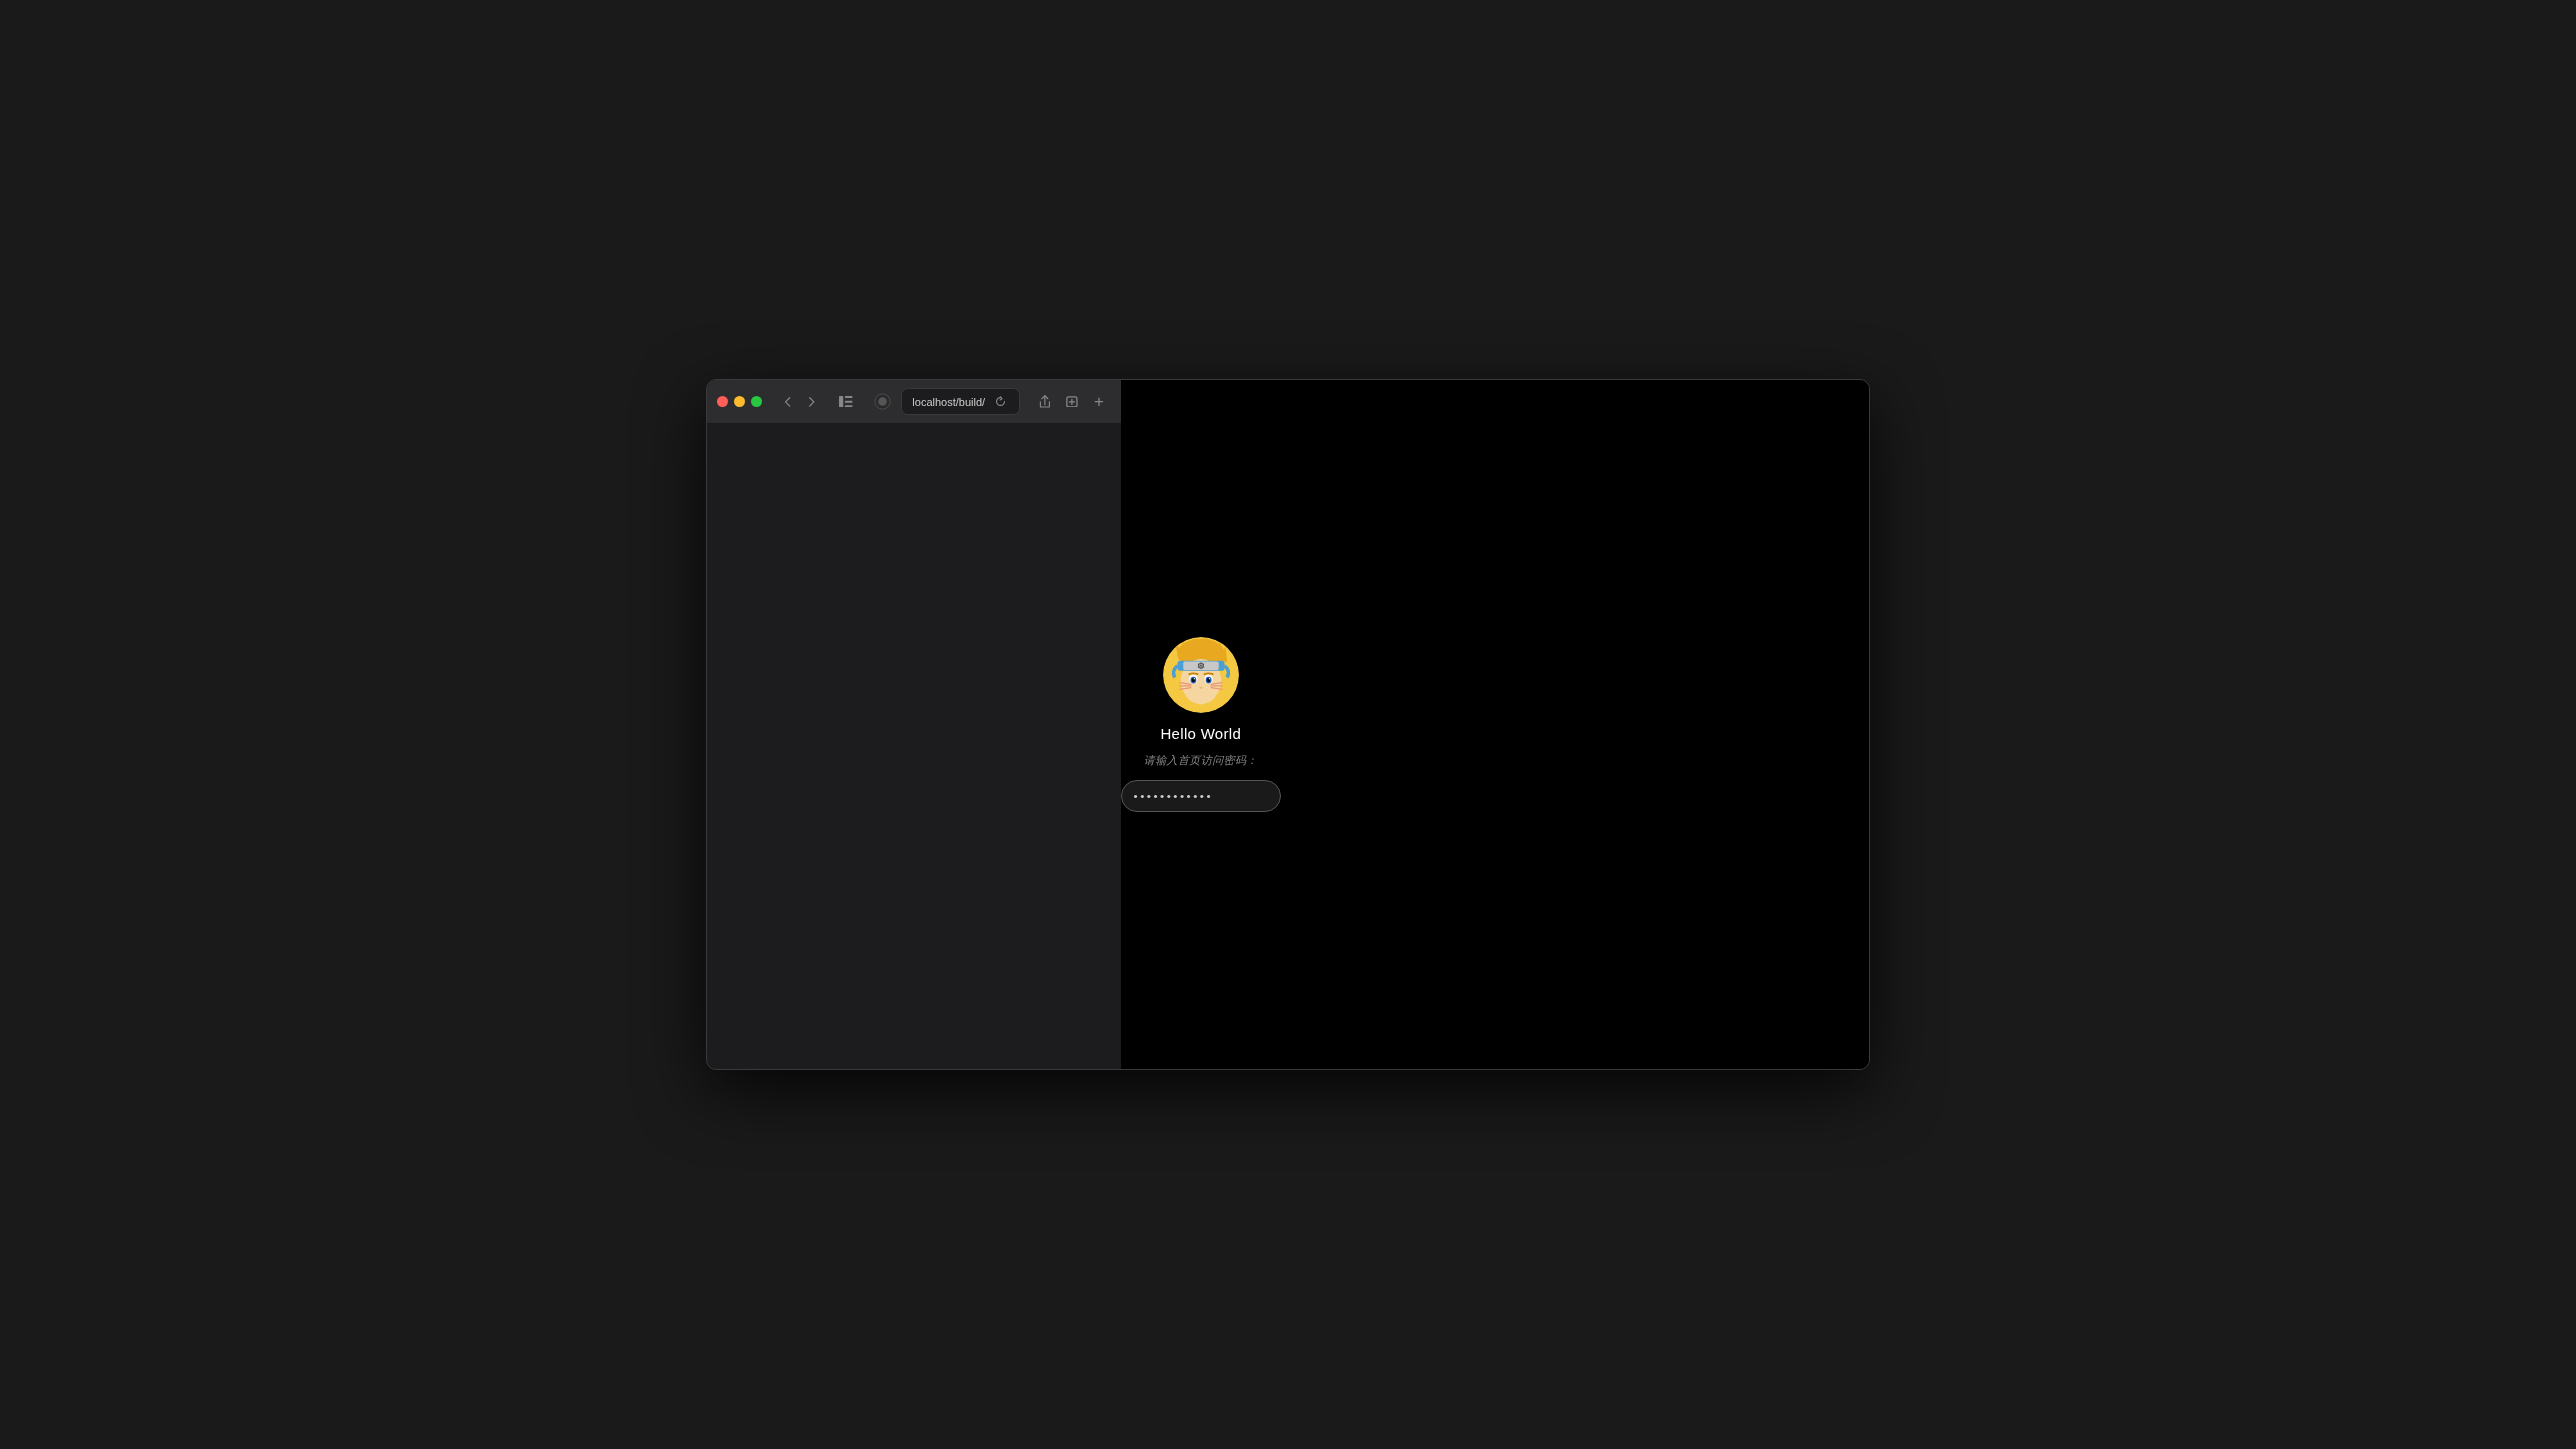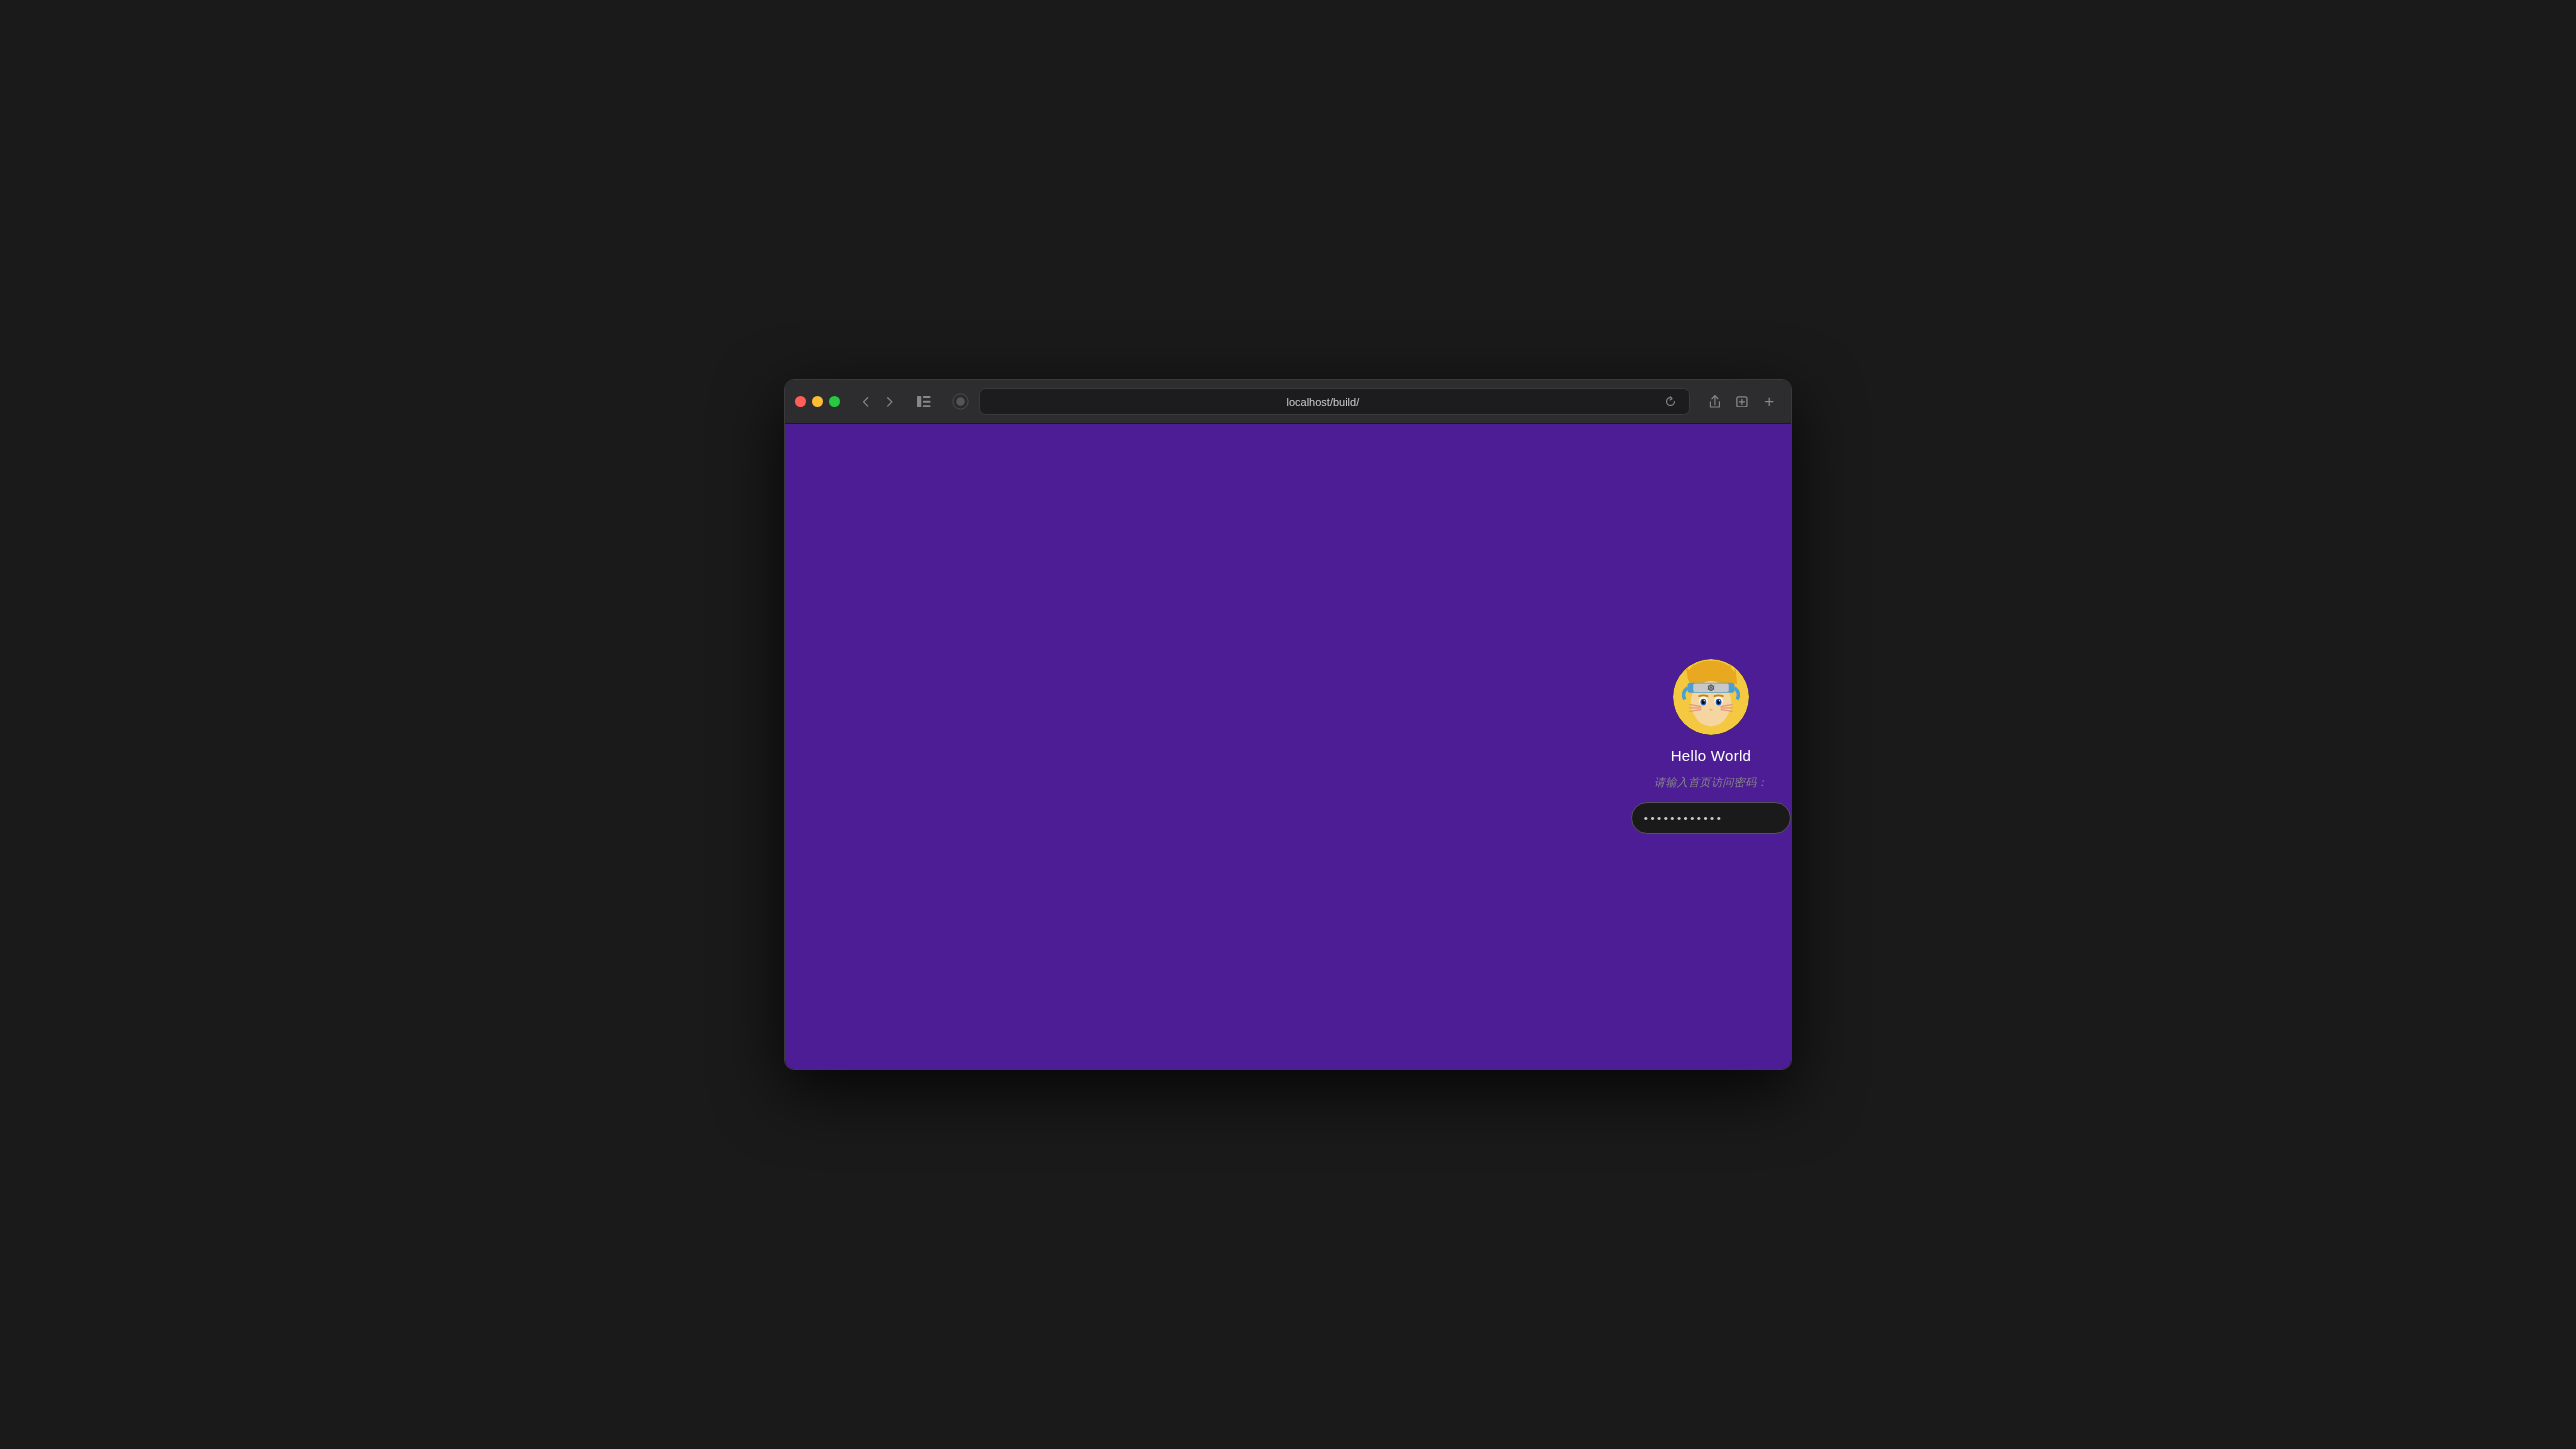--- a/index.html
+++ b/index.html
@@ -11,28 +11,28 @@
     body {
       background: #1a1a1a;
       display: flex;
       justify-content: center;
       align-items: center;
       min-height: 100vh;
       font-family: -apple-system, BlinkMacSystemFont, 'Segoe UI', sans-serif;
     }
 
     .browser-window {
-      width: 1008px;
+      width: 1164px;
       height: 691px;
       background: #1c1c1e;
       border-radius: 10px;
       overflow: hidden;
       box-shadow: 0 21px 67px rgba(0,0,0,0.8);
       display: flex;
-      flex-direction: column;
+      flex-direction: row;
       border: 0.8px solid #3a3a3a;
     }
 
     .browser-chrome {
       background: #2d2d2f;
       height: 44px;
       display: flex;
       align-items: center;
       padding: 0 10px;
       gap: 6.7px;
@@ -150,24 +150,24 @@
       cursor: pointer;
       display: flex;
       align-items: center;
       justify-content: center;
       color: #888;
       font-size: 12.6px;
     }
 
     .browser-content {
       flex: 1;
-      background: #4c1d95;
-      display: flex;
-      align-items: center;
-      justify-content: flex-end;
+      background: #000000;
+      display: flex;
+      align-items: center;
+      justify-content: flex-start;
     }
 
     .login-container {
       display: flex;
       flex-direction: column;
       align-items: center;
       gap: 11.8px;
     }
 
     .avatar-container {

